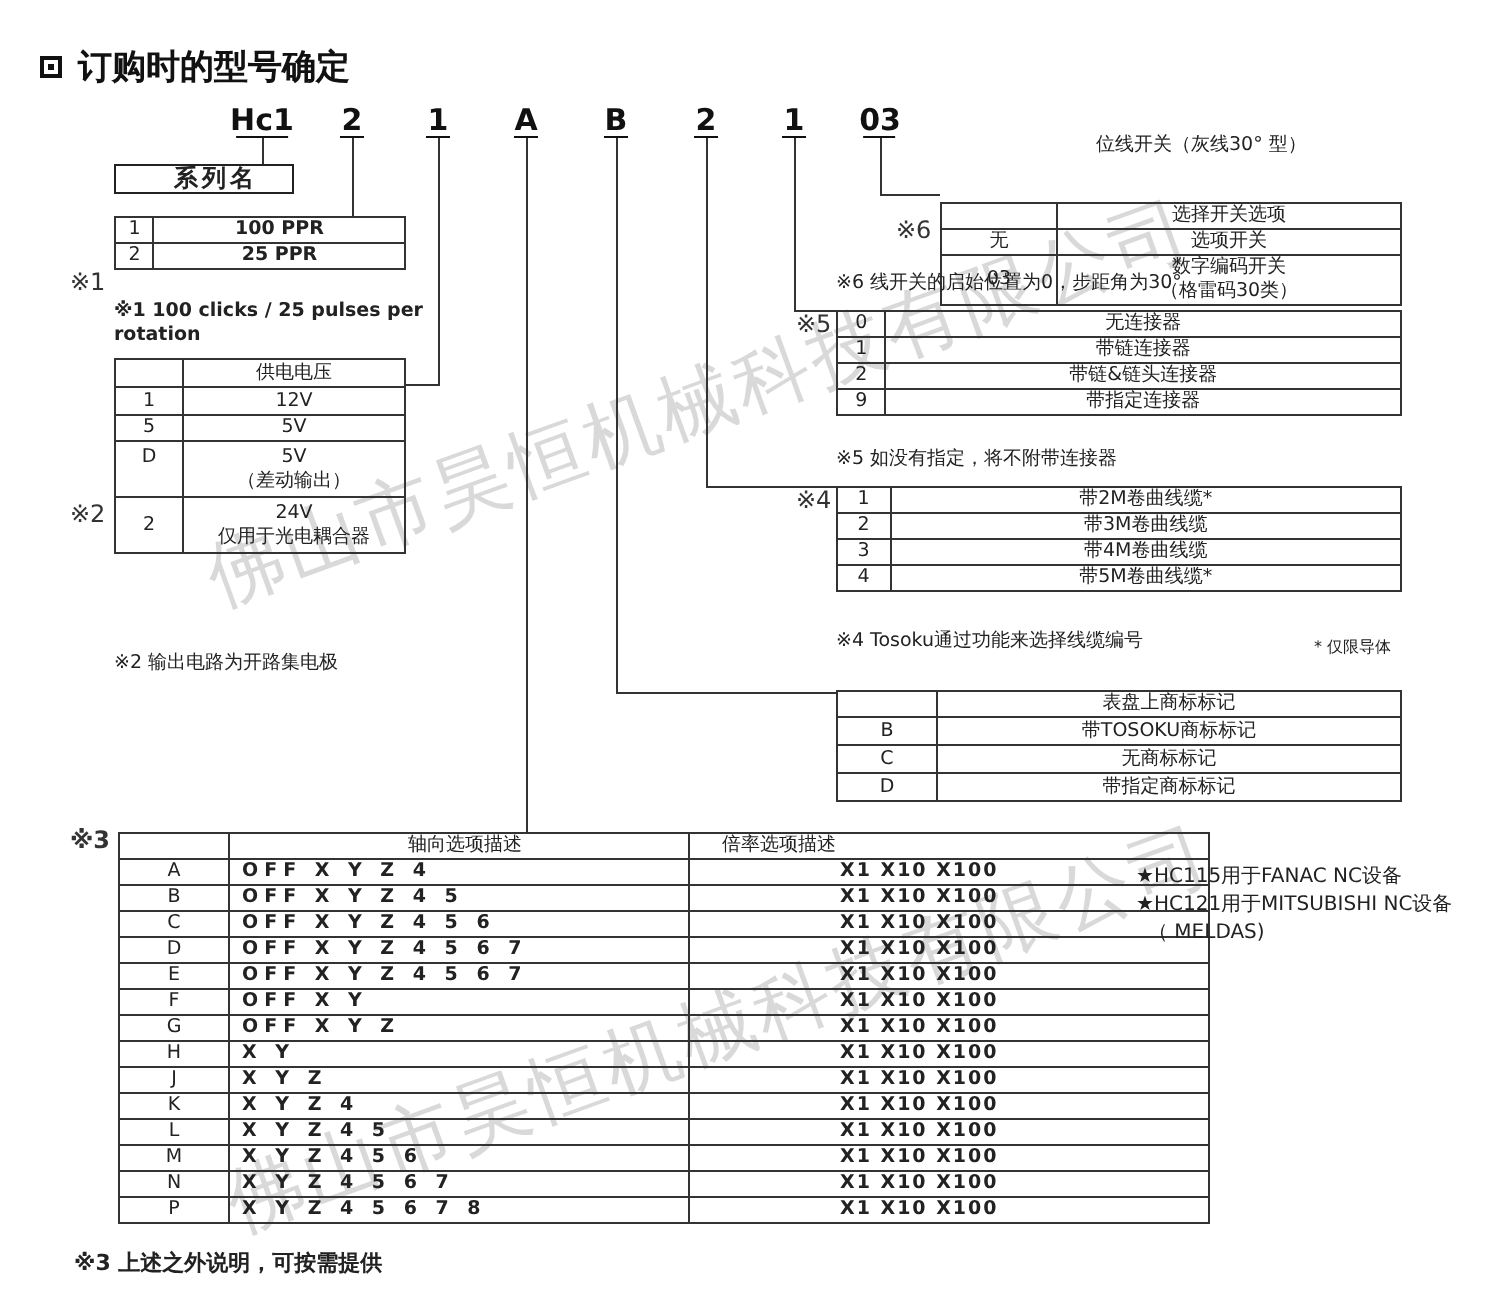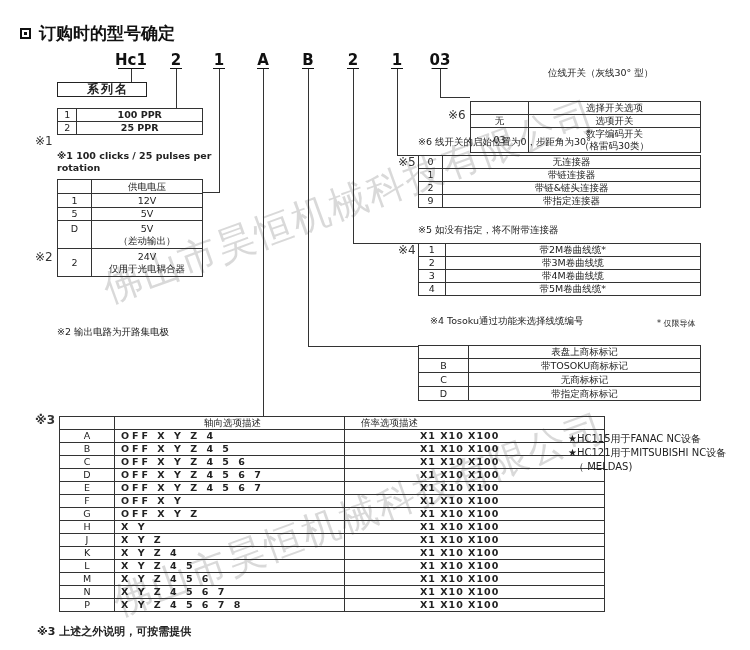--- a/index.html
+++ b/index.html
@@ -176,21 +176,21 @@
   <tr style="height:13px;">
         <td>3</td>
         <td>带4M卷曲线缆</td>
       </tr>
   <tr style="height:13px;">
         <td>4</td>
         <td>带5M卷曲线缆*</td>
       </tr>
 </tbody>
   </table>
-<div class="abs note" style="left:430px; top:315px;">※4 Tosoku通过功能来选择线缆编号</div>
+<div class="abs note" style="left:418px; top:315px;">※4 Tosoku通过功能来选择线缆编号</div>
 <div class="abs note" style="left:657px; top:318px; font-size:8px;">* 仅限导体</div>
 
 <table class="t" style="left:418px; top:345px; width:283px;">
   <tbody>
       <tr class="th" style="height:13px;">
         <td style="width:49px;"></td>
         <td>表盘上商标标记</td>
       </tr>
   <tr style="height:14px;">
         <td>B</td>

